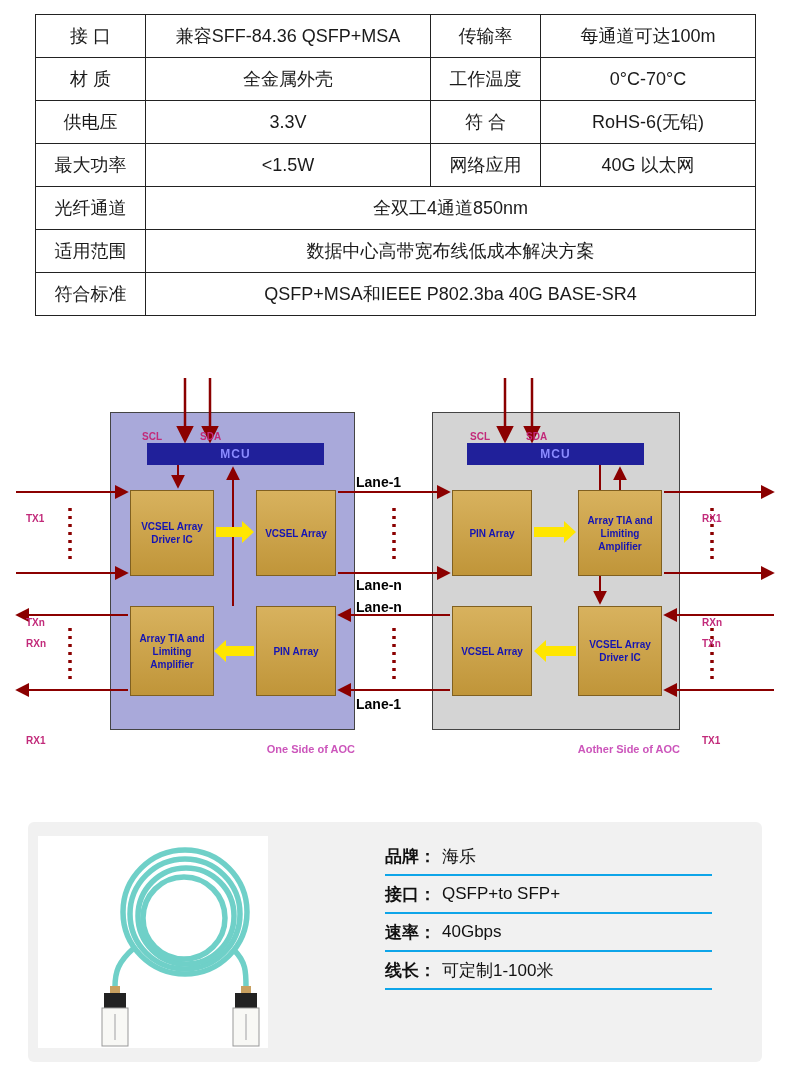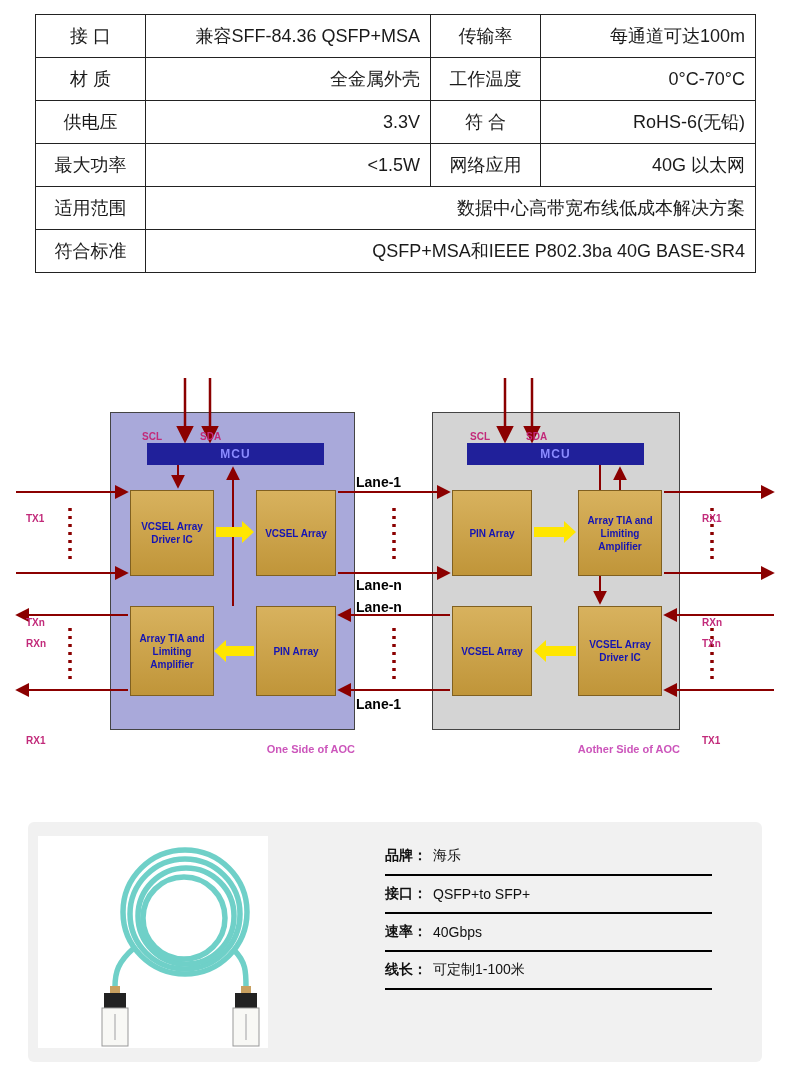--- a/index.html
+++ b/index.html
@@ -4,21 +4,21 @@
 <style>
   html,body{margin:0;padding:0;background:#fff;}
   .page{position:relative;width:790px;height:1072px;background:#ffffff;
         font-family:"Liberation Sans",sans-serif;overflow:hidden;color:#111;padding-left:44px;}
 
   
   .spec-table{position:absolute;left:35px;top:14px;width:720px;
               border-collapse:collapse;table-layout:fixed;font-size:18px;color:#1a1a1a;}
   .spec-table td{border:1px solid #222;height:42px;padding:0 10px;overflow:hidden;white-space:nowrap;}
   .spec-table td.lbl{text-align:center;padding:0 4px;}
-  .spec-table td.val{text-align:right;}
+  .spec-table td.val{text-align:center;}
 
   
   .diagram{position:absolute;left:0;top:370px;width:790px;height:410px;}
   .obox{position:absolute;border:1px solid #444;box-sizing:border-box;}
   .lbox{left:110px;top:42px;width:245px;height:318px;background:#a9a9da;}
   .rbox{left:432px;top:42px;width:248px;height:318px;background:#d4d4d4;}
   .overlay{position:absolute;left:0;top:0;width:790px;height:410px;pointer-events:none;}
   .mcu{position:absolute;width:177px;height:22px;background:#20209a;color:#8a8aff;
        display:flex;align-items:center;justify-content:center;font-size:12px;font-weight:bold;letter-spacing:1px;}
   .mcu-l{left:147px;top:73px;} .mcu-r{left:467px;top:73px;}
@@ -35,21 +35,21 @@
   .r-br{left:578px;top:236px;width:84px;height:90px;}
   .sig{position:absolute;font-size:10px;font-weight:bold;color:#c22a7a;margin-top:39px;}
   .lane{position:absolute;font-size:14px;font-weight:bold;color:#000;}
   .cap{position:absolute;font-size:11px;font-weight:bold;color:#cc55bb;text-align:right;}
   .cap-l{left:110px;top:373px;width:245px;} .cap-r{left:432px;top:373px;width:248px;}
 
   
   .bottom-card{position:absolute;left:28px;top:822px;width:734px;height:240px;background:#f1f1f1;border-radius:6px;}
   .cable-box{position:absolute;left:10px;top:14px;width:230px;height:212px;background:#ffffff;}
   .product-list{position:absolute;left:357px;top:16px;width:327px;}
-  .p-row{height:36px;display:flex;align-items:center;border-bottom:2px solid #000000;font-size:14px;color:#111;}
+  .p-row{height:36px;display:flex;align-items:center;border-bottom:2px solid #0ea5e9;font-size:17px;color:#111;}
   .p-label{font-weight:600;margin-right:6px;white-space:nowrap;}
   .p-value{white-space:nowrap;}
 </style>
 </head>
 <body>
 
 <div class="page">
 
   <table class="spec-table">
     <colgroup>
@@ -75,20 +75,24 @@
         <td class="lbl">供电压</td>
         <td class="val">3.3V</td>
         <td class="lbl">符  合</td>
         <td class="val">RoHS-6(无铅)</td>
       </tr>
       <tr>
         <td class="lbl">最大功率</td>
         <td class="val">&lt;1.5W</td>
         <td class="lbl">网络应用</td>
         <td class="val">40G 以太网</td>
+      </tr>
+      <tr>
+        <td class="lbl">光纤通道</td>
+        <td class="val" colspan="3">全双工4通道850nm</td>
       </tr>
       <tr>
         <td class="lbl">适用范围</td>
         <td class="val" colspan="3">数据中心高带宽布线低成本解决方案</td>
       </tr>
       <tr>
         <td class="lbl">符合标准</td>
         <td class="val" colspan="3">QSFP+MSA和IEEE P802.3ba 40G BASE-SR4</td>
       </tr>
     </tbody>

